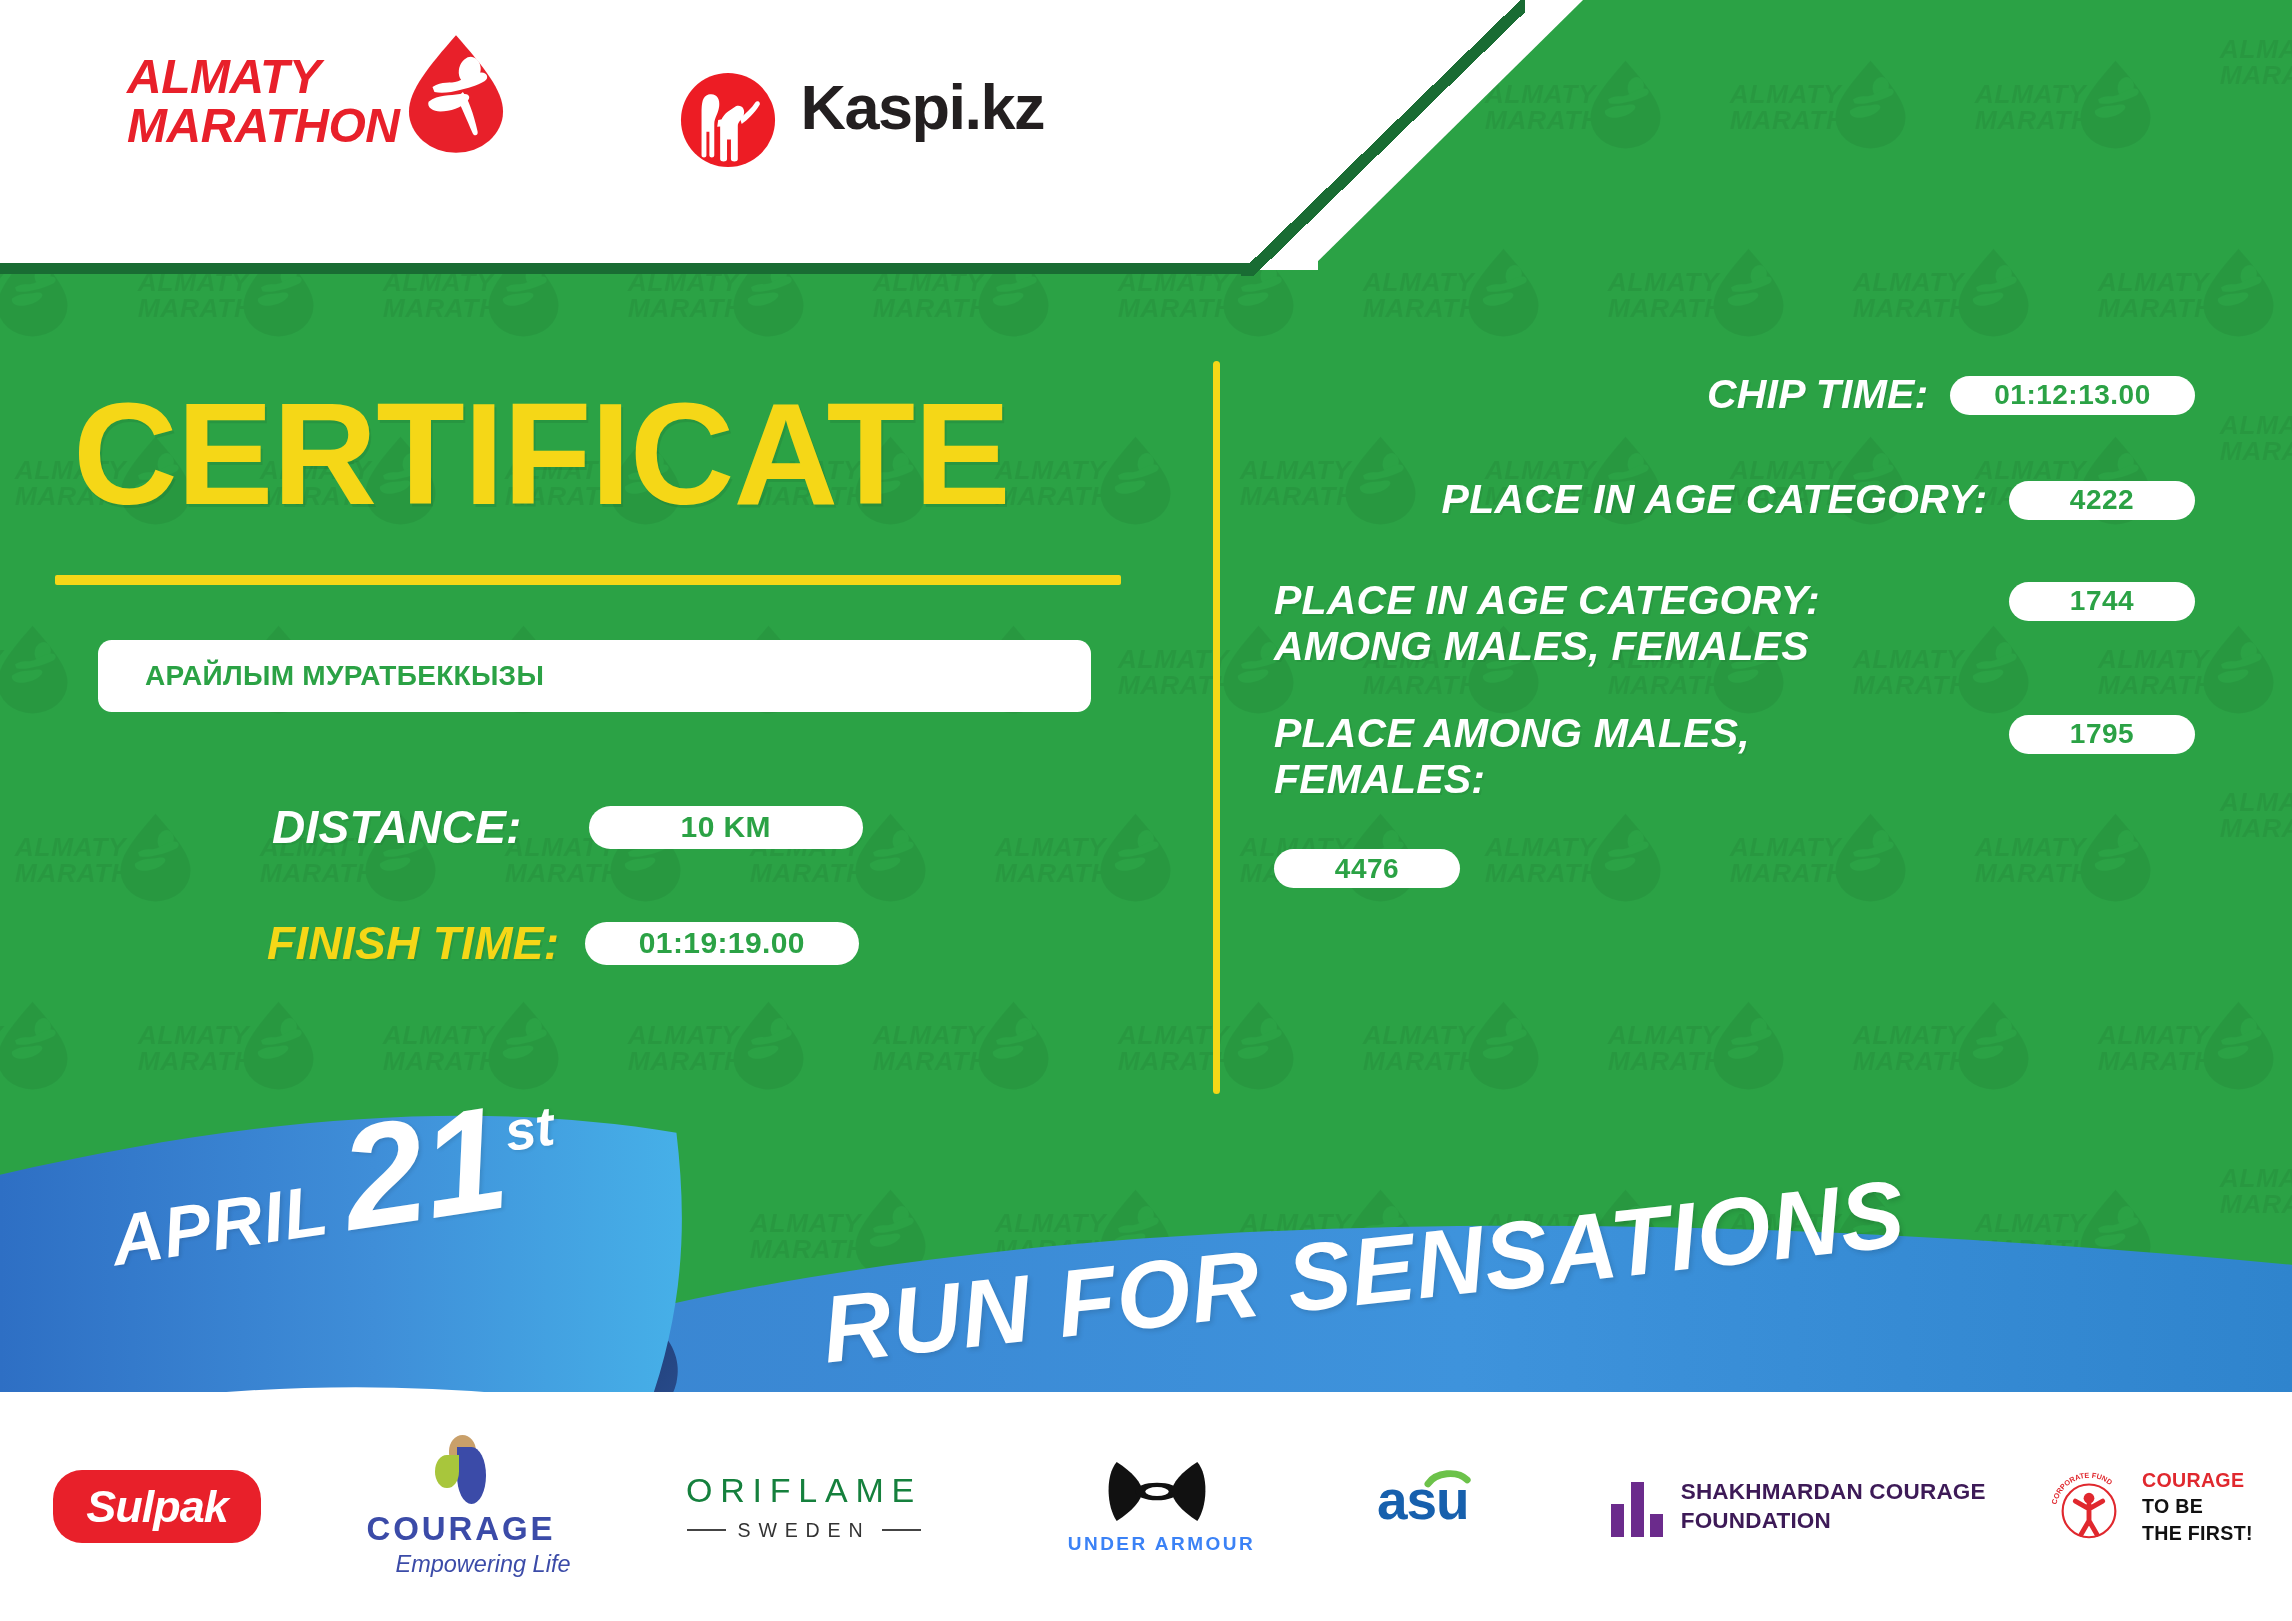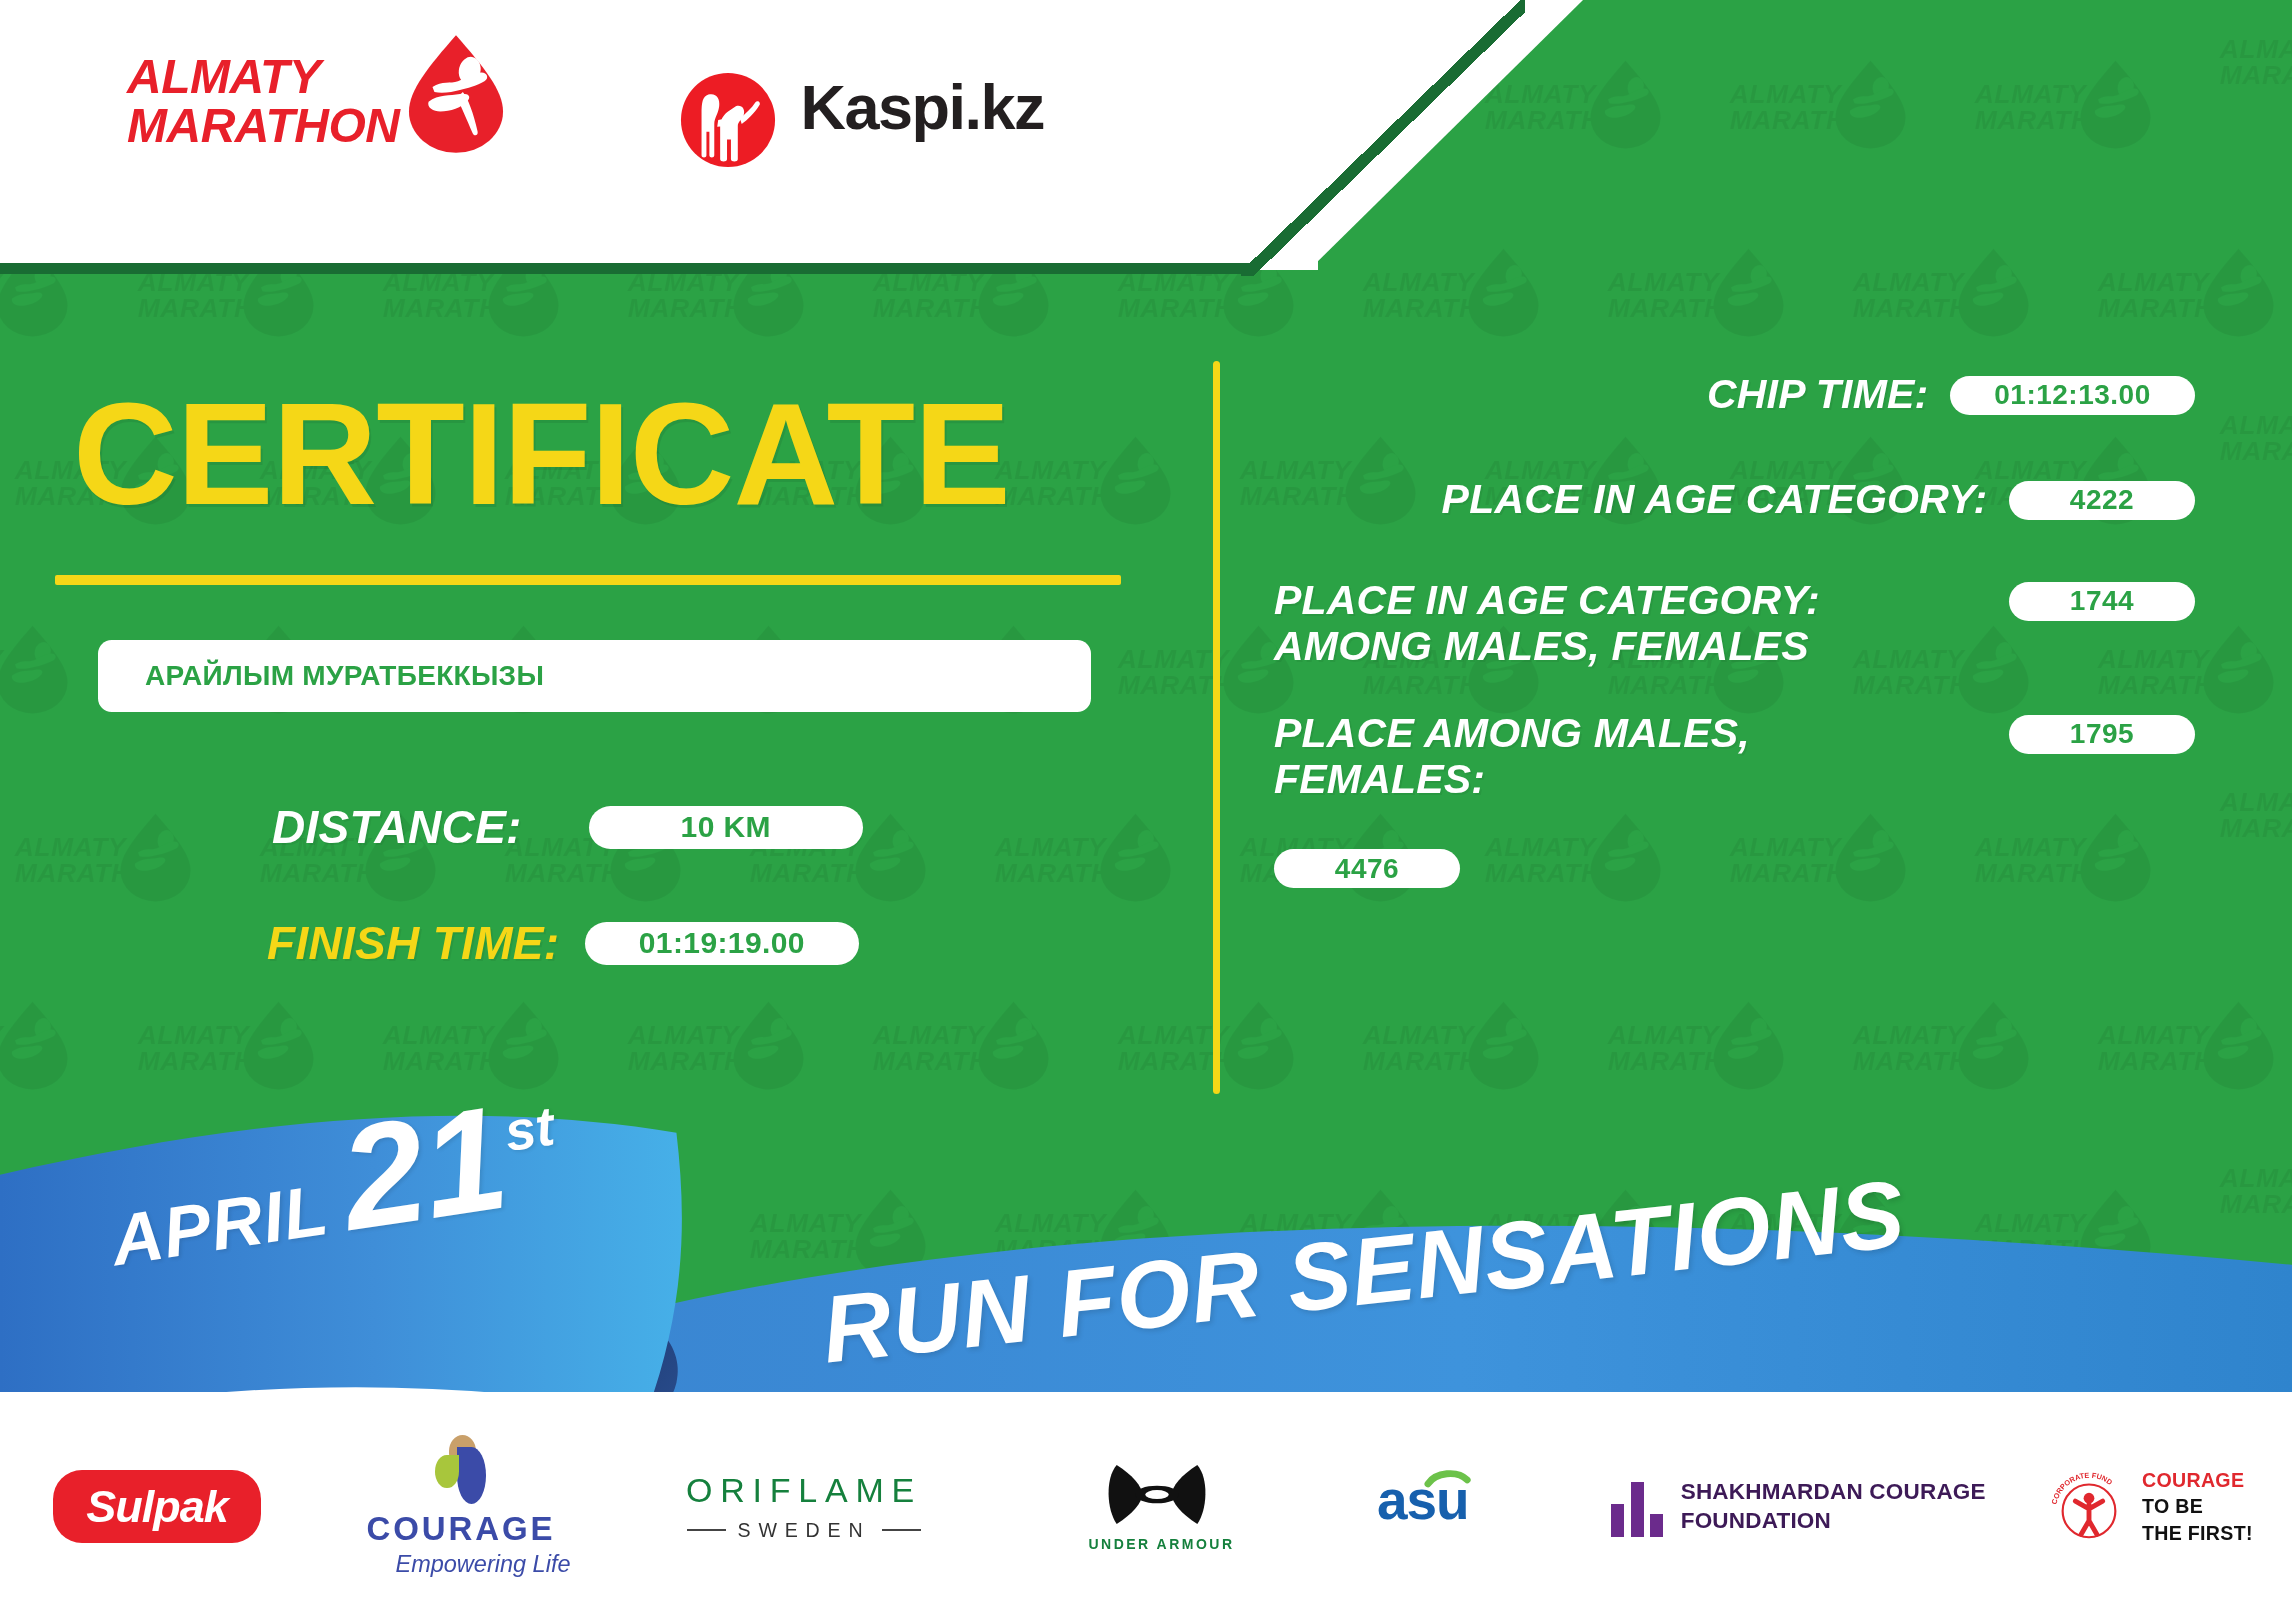--- a/index.html
+++ b/index.html
@@ -159,21 +159,21 @@
   .sn-green{ width:23.5px; height:33px; background:#a8c63c; border-radius:50% 0 50% 50%; left:5.9px; top:19.6px; }
   .sanofi-name{ color:#3b4ba8; font-size:33px; font-weight:700; letter-spacing:2.9px; }
   .sanofi-tag{ color:#3b4ba8; font-size:23.5px; font-style:italic; margin-top:2.9px;margin-left:44px; }
   
   .ori-name{ color:#15803d; font-size:34px; letter-spacing:7.8px; font-weight:400; }
   .ori-sub{ display:flex; align-items:center; gap:11.8px; margin-top:8.8px; }
   .ori-sub .ln{ width:39px; height:2px; background:#444; }
   .ori-sub .tx{ color:#333; font-size:19.6px; letter-spacing:7.8px; }
   
   .ua-mark{ position:relative; width:116px; height:69px; }
-  .ua-name{ color:#15803d; font-size:14px; font-weight:700; letter-spacing:2.5px; margin-top:6.9px;margin-left:9px; }
+  .ua-name{ color:#3b82f6; font-size:19px; font-weight:700; letter-spacing:2.5px; margin-top:6.9px;margin-left:9px; }
   
   .asu-name{ color:#1760ad; font-size:57px; font-weight:700; letter-spacing:-1px; }
   
   .shk{ display:flex; align-items:center; gap:17.6px; }
   .shk-mark{ display:flex; gap:6.9px; align-items:flex-end; height:61px; }
   .shk-mark i{ display:block; width:12.7px; background:#6b2b8c; }
   .shk-txt{ color:#3d1a57; font-size:22.5px; font-weight:800; line-height:1.25; letter-spacing:0.2px; }
   
   .cf{ display:flex; align-items:center; gap:11.8px; }
   .cf-badge{ position:relative; width:82px; height:82px; }

